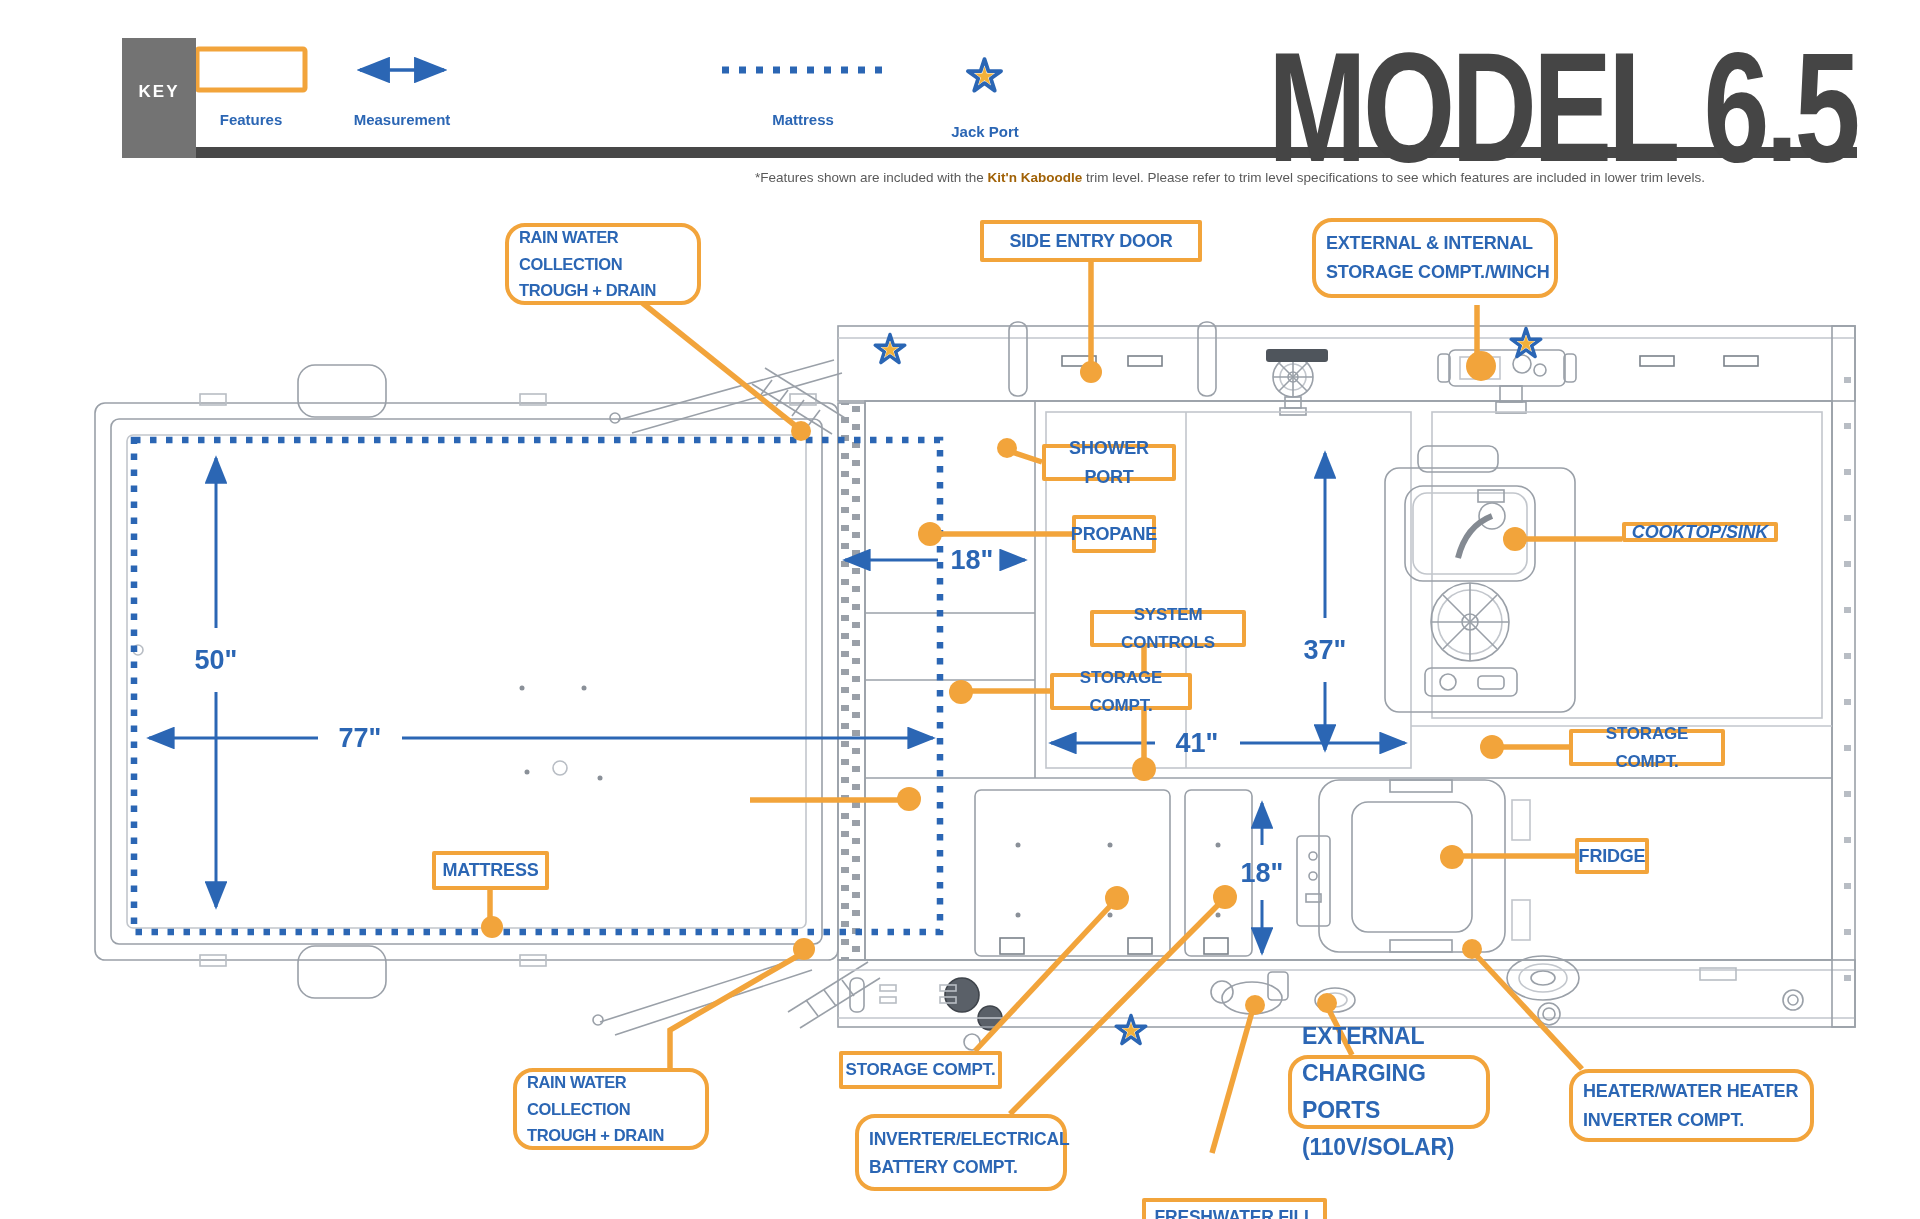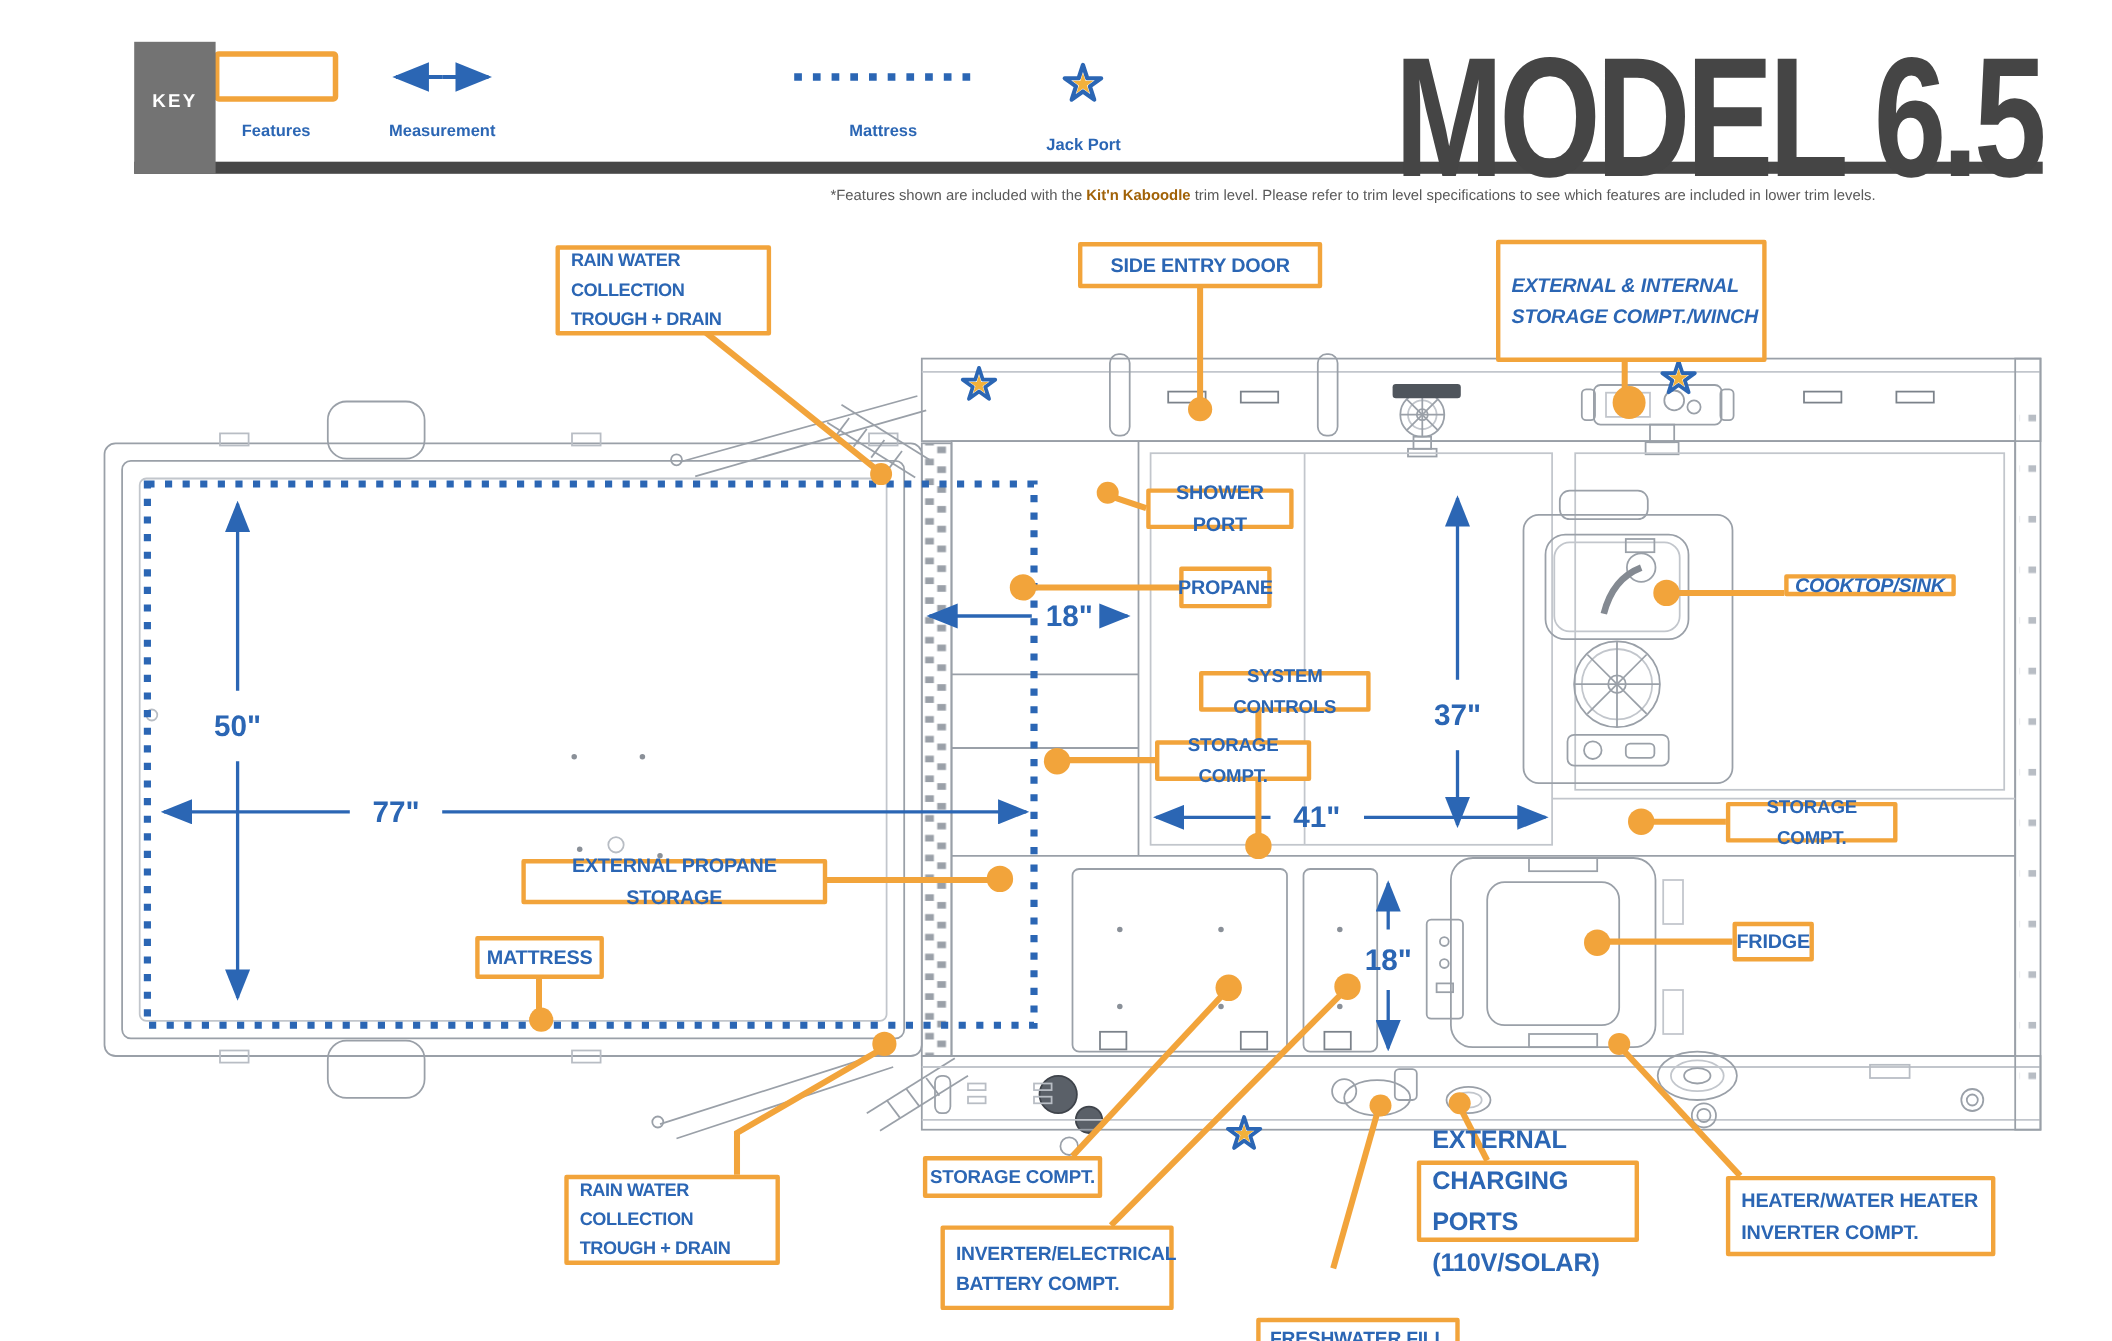--- a/index.html
+++ b/index.html
@@ -17,21 +17,21 @@
   .subtitle{position:absolute;left:620px;top:170px;width:1220px;text-align:center;
     font-size:13.5px;color:#595959;z-index:3;}
   .subtitle b{color:#a16207;}
   .leg-label{position:absolute;top:111px;transform:translateX(-50%);
     font-weight:bold;font-size:15px;color:#2B66B4;z-index:3;white-space:nowrap;}
   
   .co{position:absolute;z-index:4;background:#fff;border:4px solid #F2A43B;border-radius:2px;
     color:#2B66B4;font-weight:bold;box-sizing:border-box;
     display:flex;align-items:center;justify-content:center;text-align:center;
     font-size:18px;letter-spacing:-0.2px;line-height:1.6;white-space:pre-line;}
-  .co.left{justify-content:flex-start;text-align:left;padding-left:10px;padding-right:2px;}
+  .co.left{justify-content:flex-start;text-align:left;padding-left:10px;padding-right:2px;border-radius:20px;}
 </style>
 </head>
 <body>
 
 <div class="stage">
 
   <svg class="art" width="1920" height="1219" viewBox="0 0 1920 1219">
     <defs>
       <marker id="ah" viewBox="0 0 10 8" refX="9" refY="4" markerWidth="9.5" markerHeight="7.6" orient="auto">
         <path d="M0,0 L10,4 L0,8 Z" fill="#2B66B4"></path>
@@ -323,29 +323,28 @@
   <div class="leg-label" style="left:251px;">Features</div>
   <div class="leg-label" style="left:402px;">Measurement</div>
   <div class="leg-label" style="left:803px;">Mattress</div>
   <div class="leg-label" style="left:985px;margin-top:12px;">Jack Port</div>
   <div class="brand-title">MODEL 6.5</div>
   <div class="subtitle"><span>*Features shown are included with the </span><b>Kit'n Kaboodle</b><span> trim level. Please refer to trim level specifications to see which features are included in lower trim levels.</span></div>
 
   <div class="co left" style="left:505px;top:223px;width:196px;height:82px;font-size:16.5px;letter-spacing:-0.4px;">RAIN WATER COLLECTION
 TROUGH + DRAIN</div>
   <div class="co" style="left:980px;top:220px;width:222px;height:42px;">SIDE ENTRY DOOR</div>
-  <div class="co left" style="left:1360px;top:218px;width:246px;height:111px;font-style:italic;">EXTERNAL &amp; INTERNAL
+  <div class="co left" style="left:1312px;top:218px;width:246px;height:80px;">EXTERNAL &amp; INTERNAL
 STORAGE COMPT./WINCH</div>
   <div class="co" style="left:1042px;top:444px;width:134px;height:37px;">SHOWER PORT</div>
   <div class="co" style="left:1072px;top:515px;width:84px;height:38px;">PROPANE</div>
   <div class="co" style="left:1622px;top:522px;width:156px;height:20px;font-style:italic;">COOKTOP/SINK</div>
   <div class="co" style="left:1090px;top:610px;width:156px;height:37px;font-size:17px;">SYSTEM CONTROLS</div>
   <div class="co" style="left:1050px;top:673px;width:142px;height:37px;font-size:17px;">STORAGE COMPT.</div>
   <div class="co" style="left:1569px;top:729px;width:156px;height:37px;font-size:17px;">STORAGE COMPT.</div>
-  <div class="co" style="left:474px;top:781px;width:278px;height:41px;">EXTERNAL PROPANE STORAGE</div>
   <div class="co" style="left:432px;top:851px;width:117px;height:39px;">MATTRESS</div>
   <div class="co left" style="left:513px;top:1068px;width:196px;height:82px;font-size:16.5px;letter-spacing:-0.4px;">RAIN WATER COLLECTION
 TROUGH + DRAIN</div>
   <div class="co" style="left:839px;top:1051px;width:163px;height:38px;font-size:17px;">STORAGE COMPT.</div>
   <div class="co left" style="left:855px;top:1114px;width:212px;height:77px;font-size:17.5px;">INVERTER/ELECTRICAL
 BATTERY COMPT.</div>
   <div class="co" style="left:1142px;top:1153px;width:185px;height:37px;font-size:17.5px;margin-top:45px;">FRESHWATER FILL</div>
   <div class="co left" style="left:1288px;top:1055px;width:202px;height:74px;font-size:23px;">EXTERNAL CHARGING
 PORTS (110V/SOLAR)</div>
   <div class="co left" style="left:1569px;top:1069px;width:245px;height:73px;">HEATER/WATER HEATER

